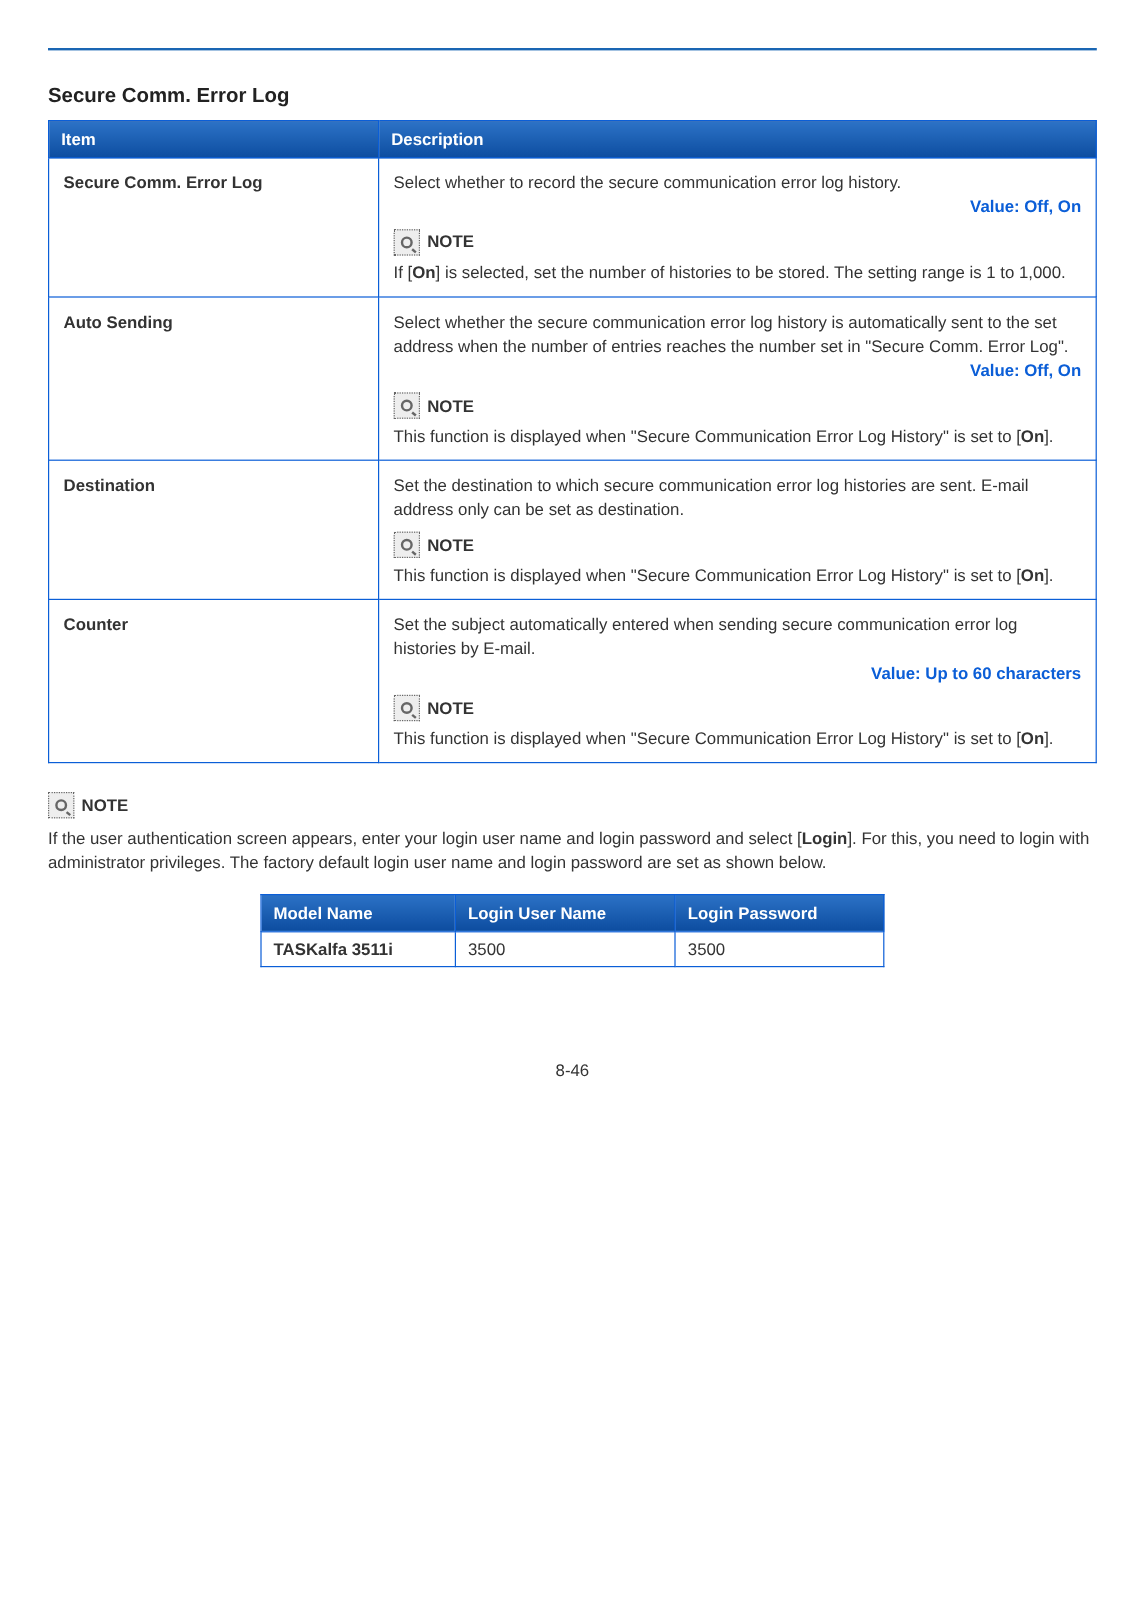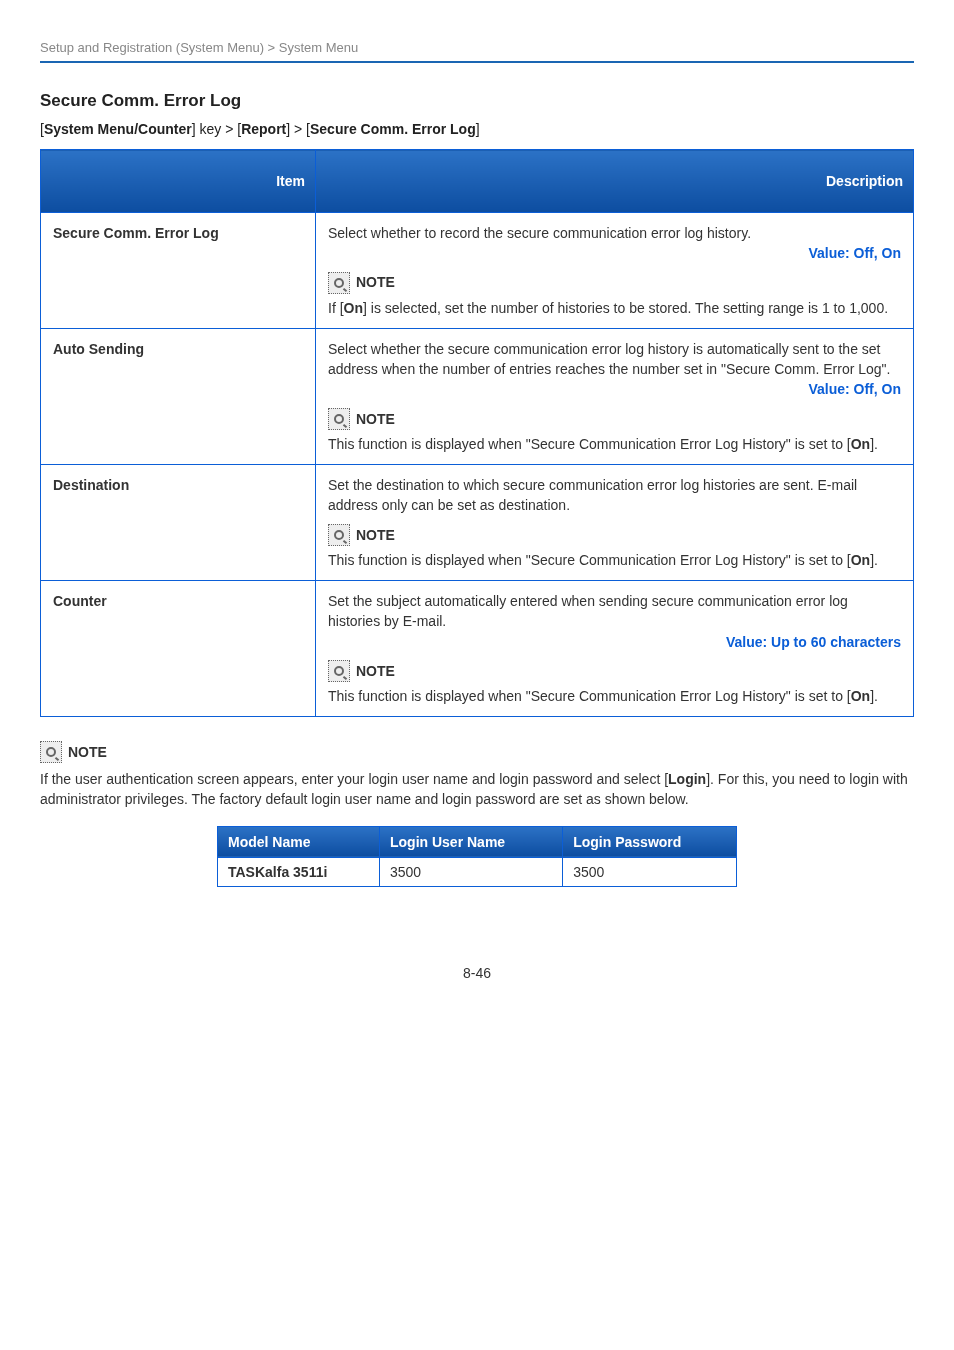--- a/index.html
+++ b/index.html
@@ -39,23 +39,23 @@
     border-collapse: collapse;
     width: 100%;
     margin-bottom: 24px;
   }
   table.desc-table th {
     background: #0b5ed7;
     background: linear-gradient(#2c72c6, #0d4da0);
     color: #fff;
     font-weight: bold;
     font-size: 14px;
-    padding: 23px 10px;
-    border: 1px solid #0b5ed7;
-    text-align: right;
+    padding: 7px 10px;
+    border: 1px solid #0b5ed7;
+    text-align: left;
   }
   table.desc-table td {
     border: 1px solid #0b5ed7;
     padding: 10px 12px;
     vertical-align: top;
     font-size: 14px;
     color: #333;
     line-height: 1.45;
   }
   table.desc-table td.item {
@@ -144,28 +144,24 @@
     text-align: center;
     font-size: 14px;
     color: #333;
     margin-top: 78px;
   }
 </style>
 </head>
 <body>
 
 <div class="page">
-  <div class="top-breadcrumb">Setup and Registration (System Menu) &gt; System Menu</div>
   <div class="top-rule"></div>
 
   <div class="section-heading">Secure Comm. Error Log</div>
 
-  <div class="path-line">
-    <span>[</span><span class="b">System Menu/Counter</span><span>] key &gt; [</span><span class="b">Report</span><span>] &gt; [</span><span class="b">Secure Comm. Error Log</span><span>]</span>
-  </div>
 
   <table class="desc-table">
     <thead>
       <tr>
         <th>Item</th>
         <th>Description</th>
       </tr>
     </thead>
     <tbody>
 

